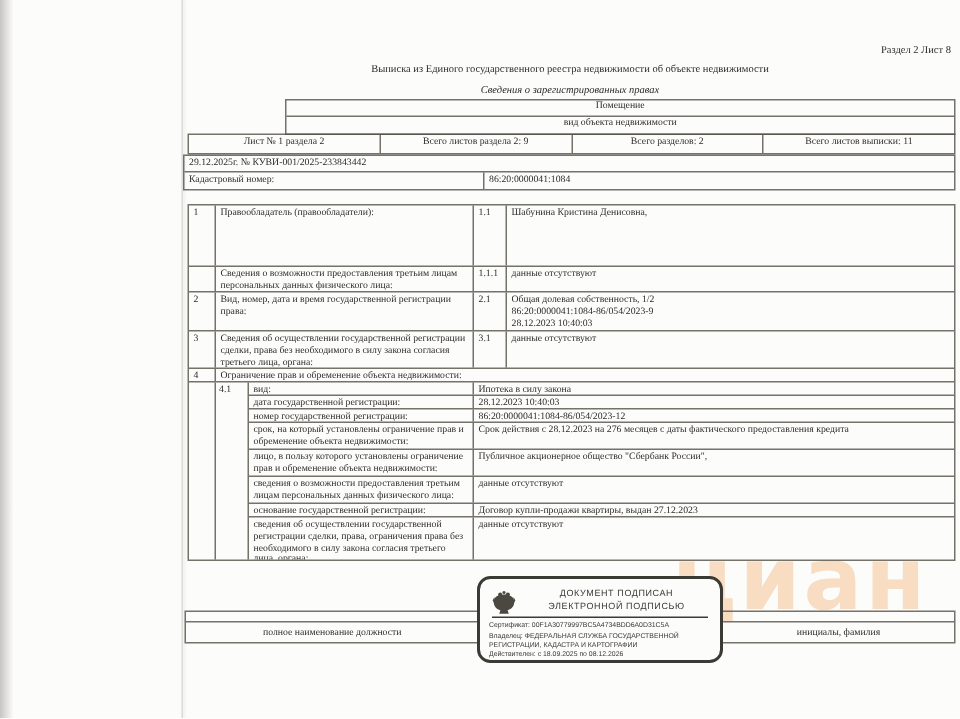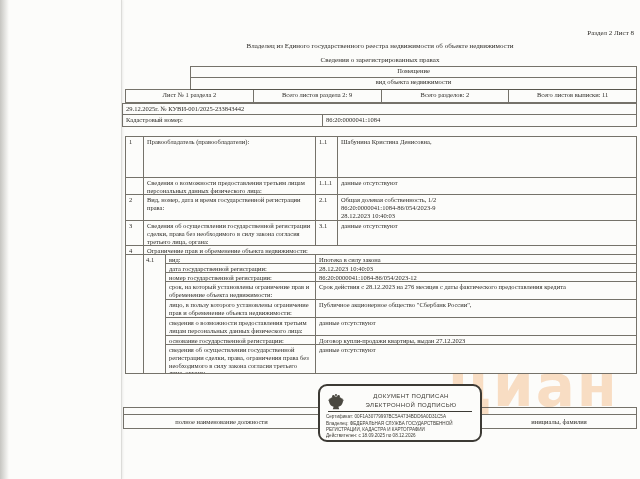--- a/index.html
+++ b/index.html
@@ -6,21 +6,21 @@
   .page{position:relative;width:640px;height:479px;background:#fcfcfa;overflow:hidden;
         font-family:"Liberation Serif","DejaVu Serif",serif;color:#2e2c28;
         -webkit-font-smoothing:antialiased;}
   .edge-shadow{position:absolute;left:0;top:0;width:9px;height:100%;z-index:4;
         background:linear-gradient(90deg,rgba(110,108,100,0.38),rgba(110,108,100,0));}
   .crease{position:absolute;left:121px;top:0;width:1px;height:100%;z-index:1;
         background:rgba(110,108,100,0.22);box-shadow:1px 0 2px rgba(130,128,118,0.18);}
   .txt{line-height:1.2;}
   .corner{position:absolute;top:29px;right:6px;font-size:7px;z-index:2;}
   .title{position:absolute;top:42px;left:122px;right:2px;text-align:center;font-size:7px;z-index:2;}
-  .subtitle{position:absolute;top:56px;left:122px;right:2px;text-align:center;font-size:7px;z-index:2;}
+  .subtitle{position:absolute;top:56px;left:122px;right:2px;text-align:center;font-size:7px;z-index:2;font-style:italic;}
 
   .tbl{position:absolute;box-sizing:border-box;z-index:2;font-size:6.5px;line-height:1.2;}
   .tbl,.tbl *{box-sizing:border-box;}
   .brd{border:1px solid rgba(82,79,70,0.8);}
   .row{display:flex;border-bottom:1px solid rgba(82,79,70,0.8);}
   .row:last-child{border-bottom:none;}
   .cell{padding:1px 3px;border-right:1px solid rgba(82,79,70,0.8);overflow:hidden;}
   .cell:last-child{border-right:none;}
   .cc{text-align:center;}
 
@@ -78,21 +78,21 @@
 <body>
 
 <div class="page">
 
   <div class="watermark">циан</div>
 
   <div class="edge-shadow"></div>
   <div class="crease"></div>
 
   <div class="corner txt">Раздел 2 Лист 8</div>
-  <div class="title txt">Владелец из Единого государственного реестра недвижимости об объекте недвижимости</div>
+  <div class="title txt">Выписка из Единого государственного реестра недвижимости об объекте недвижимости</div>
   <div class="subtitle txt">Сведения о зарегистрированных правах</div>
 
   <div class="tbl brd t-obj">
     <div class="row cc">
       <div>Помещение</div>
     </div>
     <div class="row cc">
       <div>вид объекта недвижимости</div>
     </div>
   </div>

